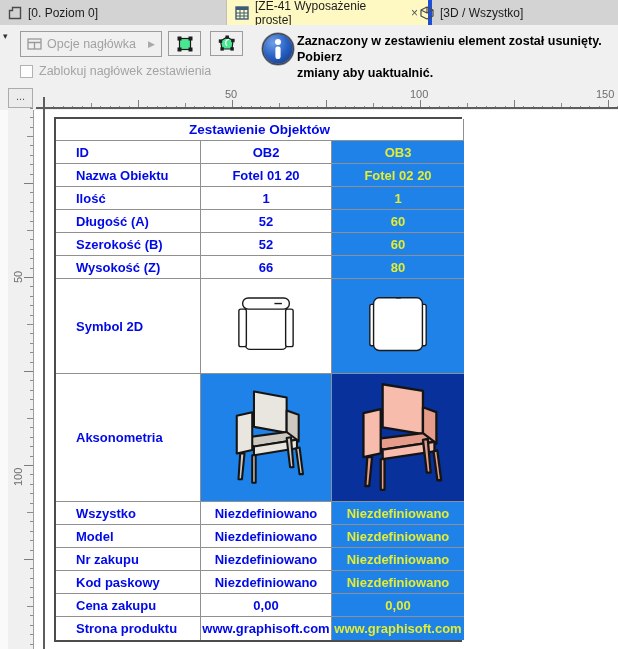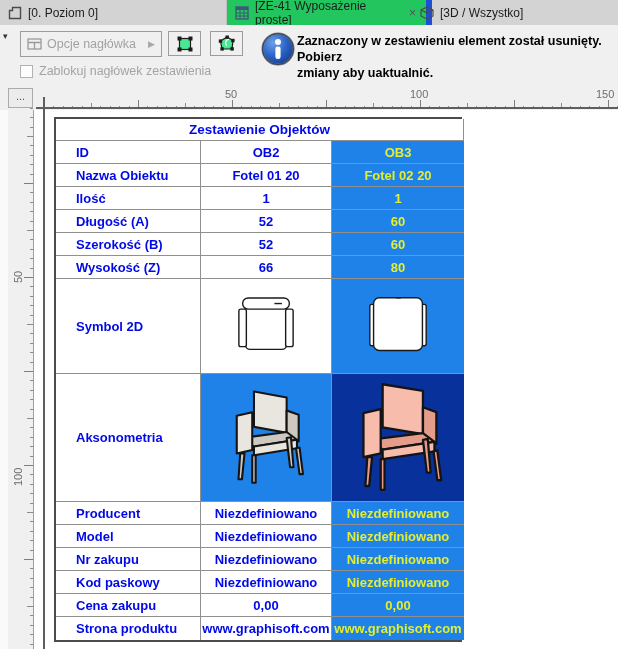--- a/index.html
+++ b/index.html
@@ -5,21 +5,21 @@
   * { margin:0; padding:0; box-sizing:border-box; }
   html,body { background:#fff; }
   .screen {
     position:relative; width:618px; height:649px; overflow:hidden;
     font-family:"Liberation Sans", sans-serif; background:#fff;
   }
   
   .tabbar { position:absolute; left:0; top:0; width:618px; height:25px; background:#d3d3d3; }
   .tab { position:absolute; top:0; height:25px; display:flex; align-items:center; gap:6px;
          padding:0 8px; font-size:12px; color:#1c1c1c; border-right:1px solid #bebebe; cursor:default; }
-  .tab.active { background:#22c55e; border-right:6px solid #1d4ed8; }
+  .tab.active { background:#fef9c3; border-right:4px solid #1d4ed8; }
   .tab .close { margin-left:auto; color:#555; font-size:12px; padding:0 2px; }
   .tabicon { flex:0 0 auto; display:block; }
   
   .toolbar { position:absolute; left:0; top:25px; width:618px; height:61px; background:#f0f0f0; }
   .collapse { position:absolute; left:3px; top:6px; font-size:9px; color:#333; }
   .btn { position:absolute; background:#f0f0f0; border:1px solid #9c9c9c;
          display:flex; align-items:center; justify-content:center; gap:5px; }
   .btn-hdr { left:20px; top:6px; width:142px; height:25px; color:#a2a2a2; font-size:12.5px;
              justify-content:space-between; padding:12px 6px; }
   .btn-hdr .arrow { margin-left:auto; color:#a8a8a8; font-size:9px; }
@@ -257,21 +257,21 @@
           <polygon class="f1" points="34,72 88,64 88,74 34,82"></polygon>
           <polygon class="f1" points="14,34 32,30 32,76 14,80"></polygon>
           <path class="f2" d="M18,80 L16,110 L20,110 L23,80 Z"></path>
           <path class="f2" d="M32,82 L32,114 L36,114 L36,82 Z"></path>
           <path class="f2" d="M76,62 L80,96 L84,96 L81,61 Z"></path>
           <path class="f2" d="M87,74 L91,104 L95,104 L91,73 Z"></path>
         </g>
       </svg>
     </div>
 
-    <div class="t-cell t-lbl">Producent</div>
+    <div class="t-cell t-lbl">Wszystko</div>
     <div class="t-cell t-val">Niezdefiniowano</div>
     <div class="t-cell t-val t-sel">Niezdefiniowano</div>
 
     <div class="t-cell t-lbl">Model</div>
     <div class="t-cell t-val">Niezdefiniowano</div>
     <div class="t-cell t-val t-sel">Niezdefiniowano</div>
 
     <div class="t-cell t-lbl">Nr zakupu</div>
     <div class="t-cell t-val">Niezdefiniowano</div>
     <div class="t-cell t-val t-sel">Niezdefiniowano</div>

